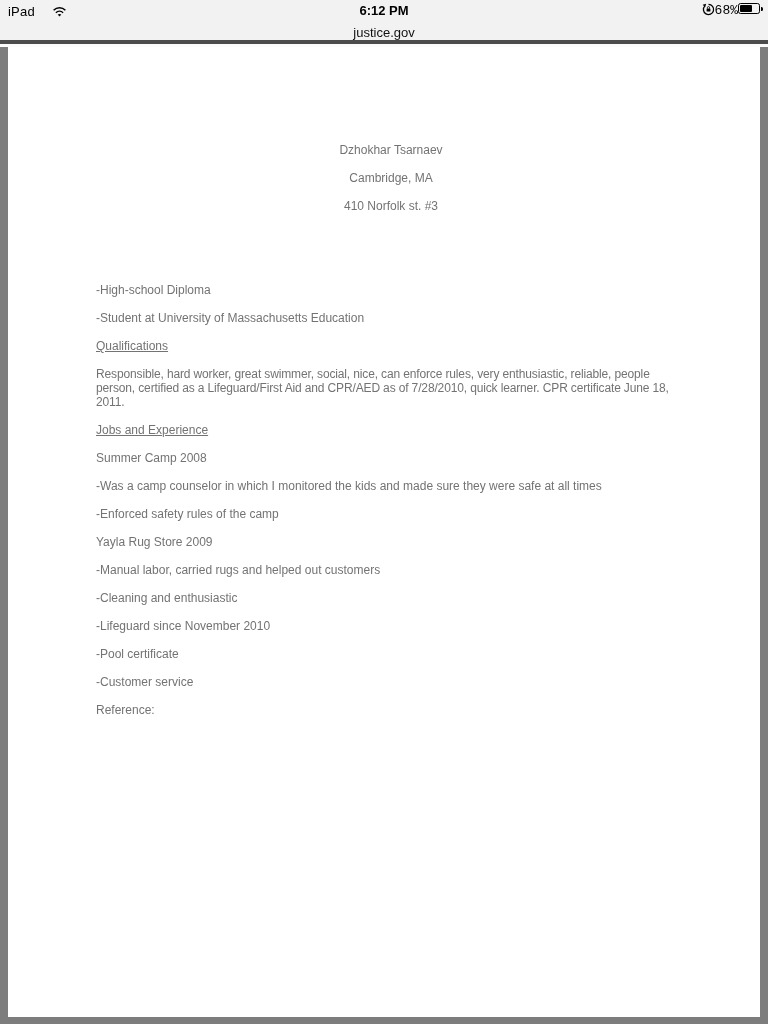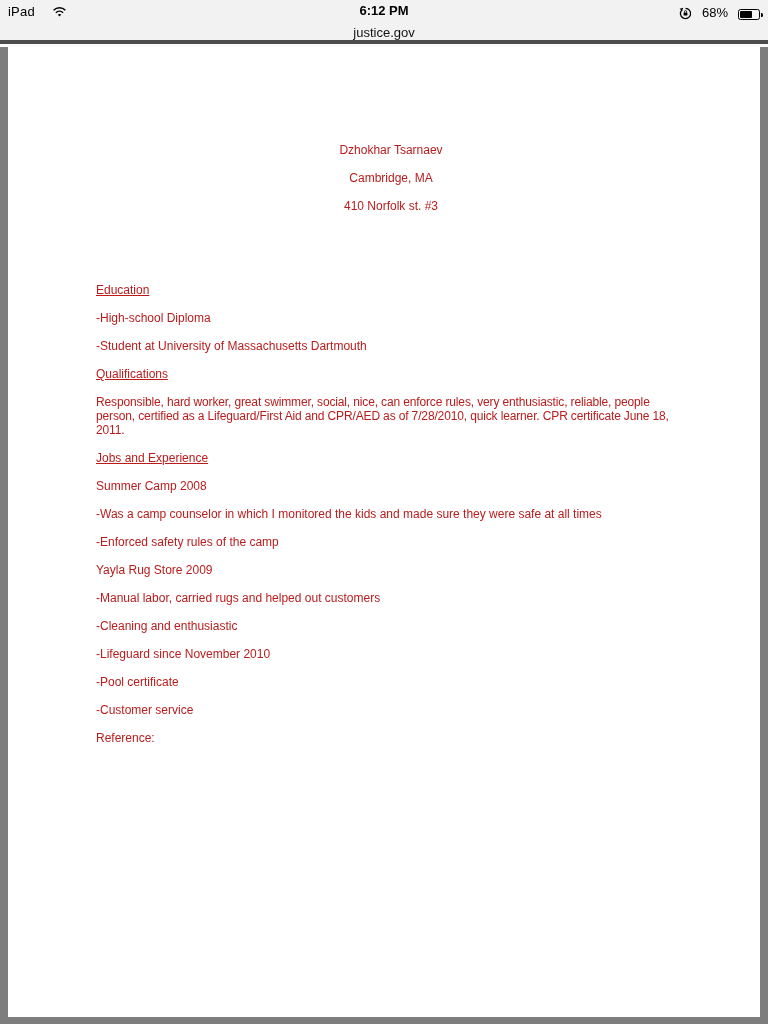--- a/index.html
+++ b/index.html
@@ -23,21 +23,21 @@
   }
   .sb-carrier { font-size: 13px; letter-spacing: 0.2px; }
   .sb-center {
     position: absolute; left: 0; right: 0; top: 4px;
     text-align: center; line-height: 1;
   }
   .sb-time { font-size: 13px; font-weight: 700; }
   .sb-site { font-size: 13px; font-weight: 400; margin-top: 9px; color: #111; }
   .sb-right {
     position: absolute; right: 5px; top: 3px; height: 17px;
-    display: flex; align-items: flex-end; gap: 10px;
+    display: flex; align-items: flex-start; gap: 0; font-family: Liberation Mono, monospace;
   }
   .sb-percent { font-size: 13px; }
   .battery { display: inline-flex; align-items: center; }
   .battery-body {
     width: 22px; height: 11px; border: 1px solid #000; border-radius: 2.5px;
     padding: 1px; display: flex;
   }
   .battery-fill { width: 68%; height: 100%; background: #000; border-radius: 1px; }
   .battery-tip {
     width: 2px; height: 4px; background: #000; margin-left: 1px;
@@ -47,21 +47,21 @@
   
   .divider { position: absolute; top: 40px; left: 0; width: 768px; height: 4px; background: #4c4c4c; }
   .lightstrip { position: absolute; top: 44px; left: 0; width: 768px; height: 3px; background: #fbfbfb; }
 
   
   .content { position: absolute; top: 47px; left: 0; right: 0; bottom: 0; background: #7d7d7d; }
   .page {
     position: absolute; left: 8px; right: 8px; top: 0; bottom: 7px;
     background: #ffffff;
     padding: 96px 74px 0 88px;
-    color: #b91c1c;
+    color: #737373;
   }
   .page p { margin: 0 0 14px 0; font-size: 12px; line-height: 14px; }
   .doc-center { text-align: center; }
   .u { text-decoration: underline; }
   .spacer { height: 56px; }
   .doc-para { max-width: 592px; letter-spacing: -0.14px; }
 </style>
 </head>
 <body>
 
@@ -106,23 +106,22 @@
 
 <div class="content">
   <div class="page">
 
     <p class="doc-center">Dzhokhar Tsarnaev</p>
     <p class="doc-center">Cambridge, MA</p>
     <p class="doc-center">410 Norfolk st. #3</p>
 
     <div class="spacer"></div>
 
-    <p class="u">Education</p>
     <p>-High-school Diploma</p>
-    <p>-Student at University of Massachusetts Dartmouth</p>
+    <p>-Student at University of Massachusetts Education</p>
 
     <p class="u">Qualifications</p>
     <p class="doc-para">Responsible, hard worker, great swimmer, social, nice, can enforce rules, very enthusiastic, reliable, people person, certified as a Lifeguard/First Aid and CPR/AED as of 7/28/2010, quick learner. CPR certificate June 18, 2011.</p>
 
     <p class="u">Jobs and Experience</p>
     <p>Summer Camp 2008</p>
     <p>-Was a camp counselor in which I monitored the kids and made sure they were safe at all times</p>
     <p>-Enforced safety rules of the camp</p>
     <p>Yayla Rug Store 2009</p>
     <p>-Manual labor, carried rugs and helped out customers</p>

